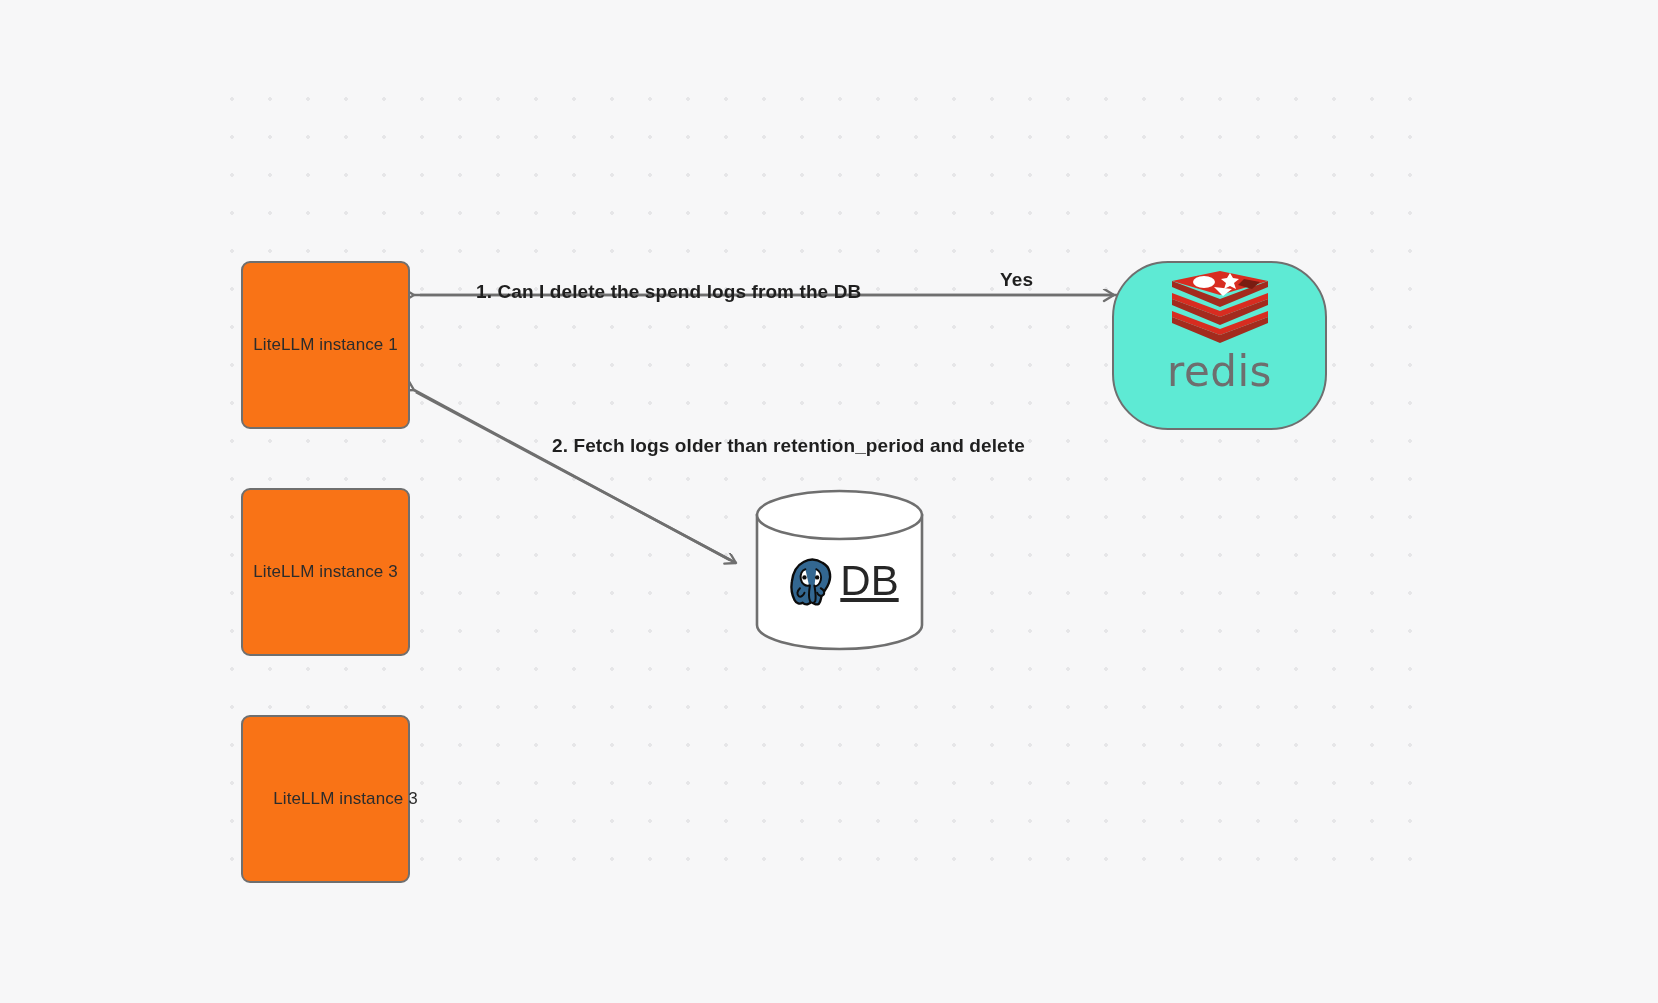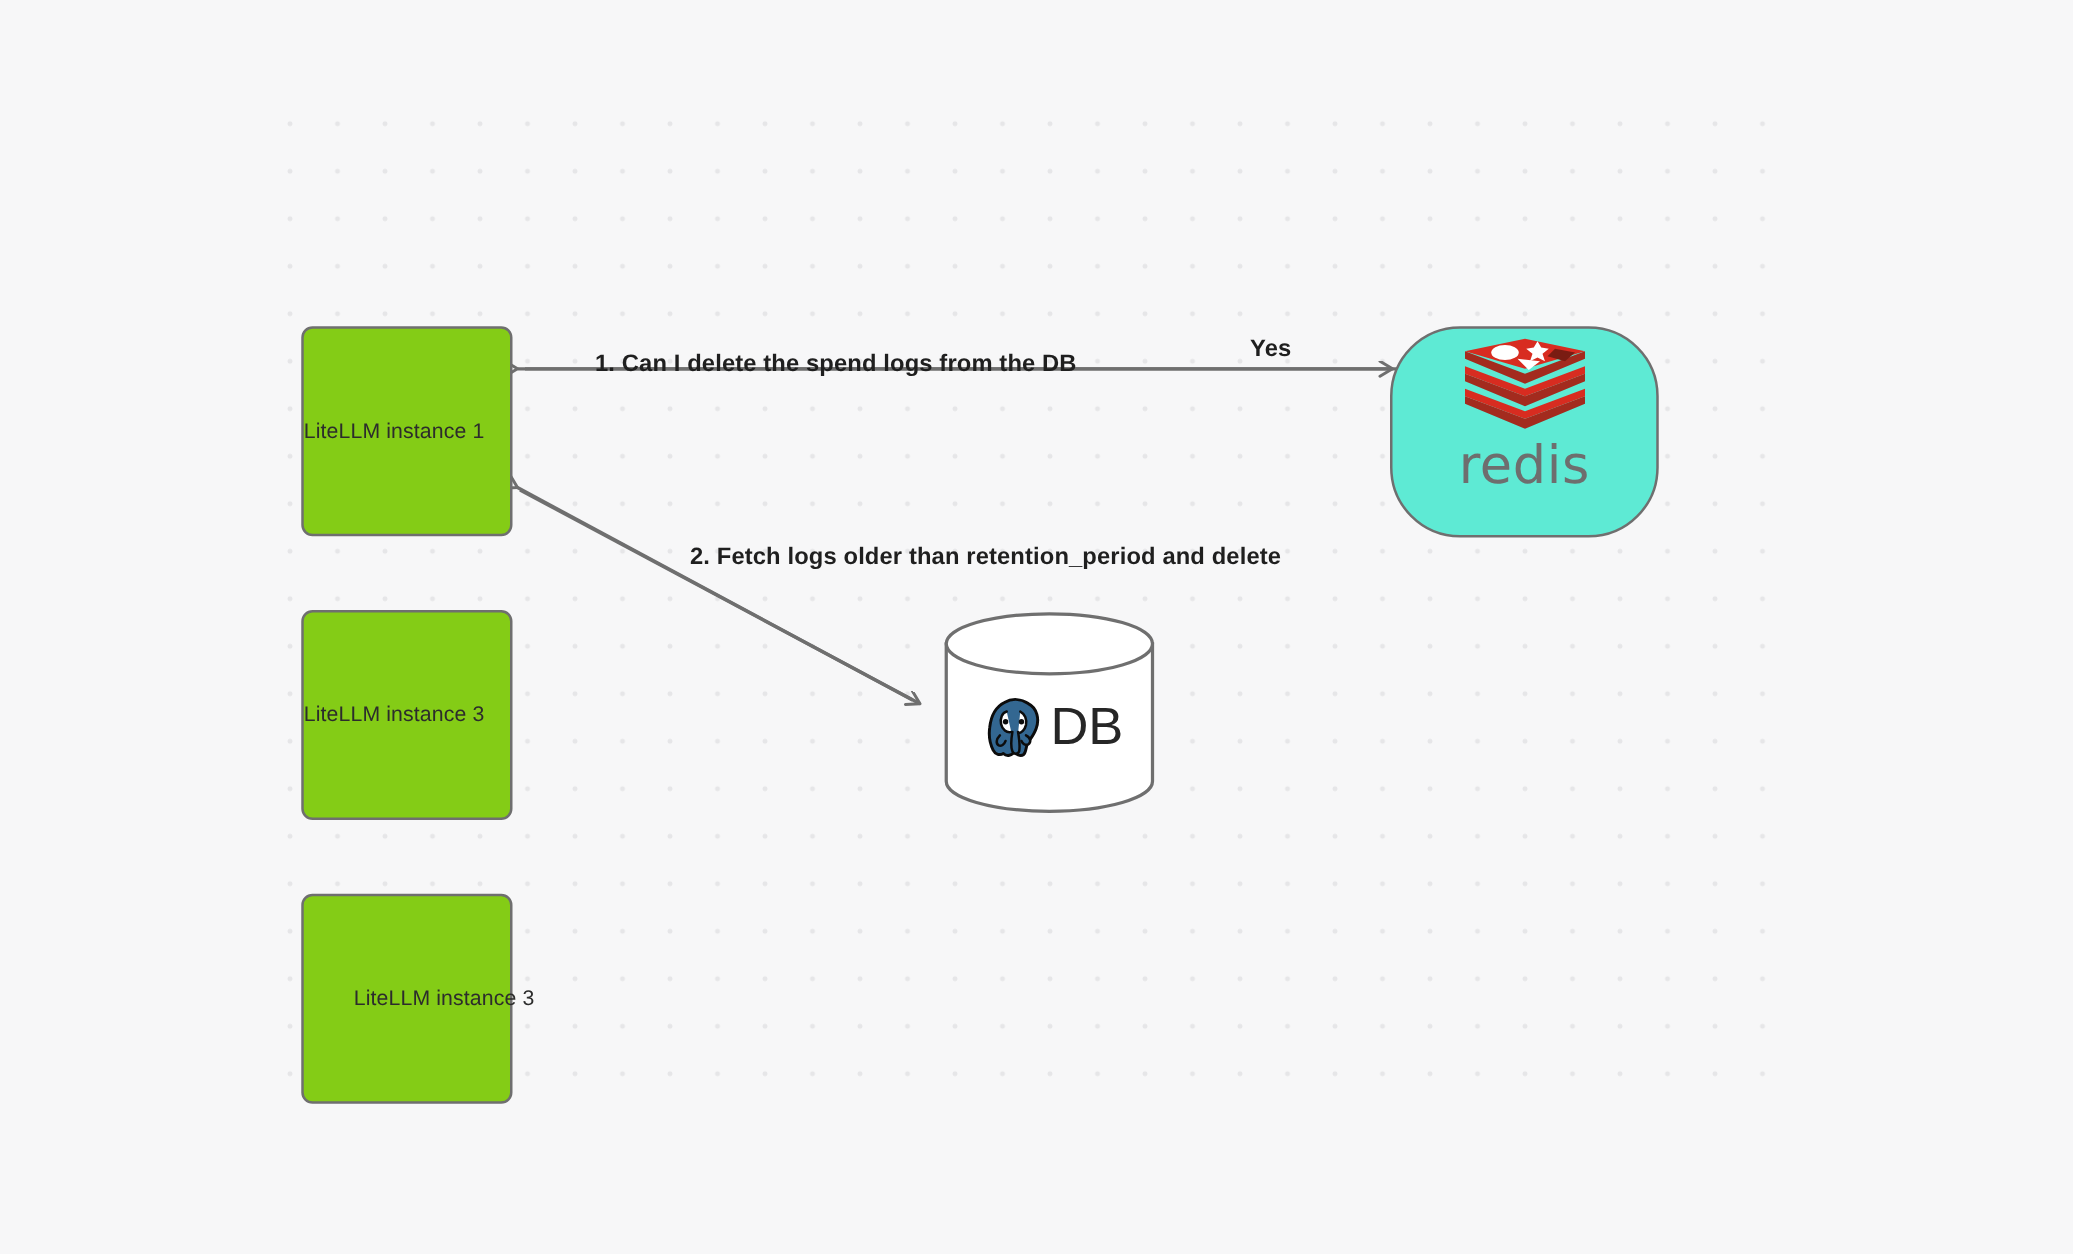--- a/index.html
+++ b/index.html
@@ -26,25 +26,26 @@
     height: 806px;
     background-image: radial-gradient(circle, #e6e6e8 1.9px, rgba(0,0,0,0) 2.1px);
     background-size: 38px 38px;
     background-position: 0 0;
     pointer-events: none;
   }
   
   .node-box {
     position: absolute;
     box-sizing: border-box;
-    background: #84cc16;
+    background: #f97316;
     border: 2.5px solid #6f6f6f;
     border-radius: 9px;
     display: flex;
     align-items: center;
+    justify-content: center;
   }
   .node-box .node-label {
     font-size: 17px;
     color: #2c2c2c;
     font-family: "Liberation Sans", sans-serif;
     letter-spacing: 0.1px;
     white-space: nowrap;
   }
   #node-instance-1 { left: 241px; top: 261px; width: 169px; height: 168px; }
   #node-instance-2 { left: 241px; top: 488px; width: 169px; height: 168px; }
@@ -106,20 +107,21 @@
     justify-content: center;
     gap: 2px;
     padding-top: 22px;
     box-sizing: border-box;
   }
   #db-text {
     font-size: 42px;
     color: #262626;
     font-family: "Liberation Sans", sans-serif;
     line-height: 1;
+    text-decoration: underline;
   }
 
   
   .edge-label {
     position: absolute;
     font-size: 19px;
     font-weight: bold;
     color: #1f1f1f;
     font-family: "Liberation Sans", sans-serif;
     white-space: nowrap;

